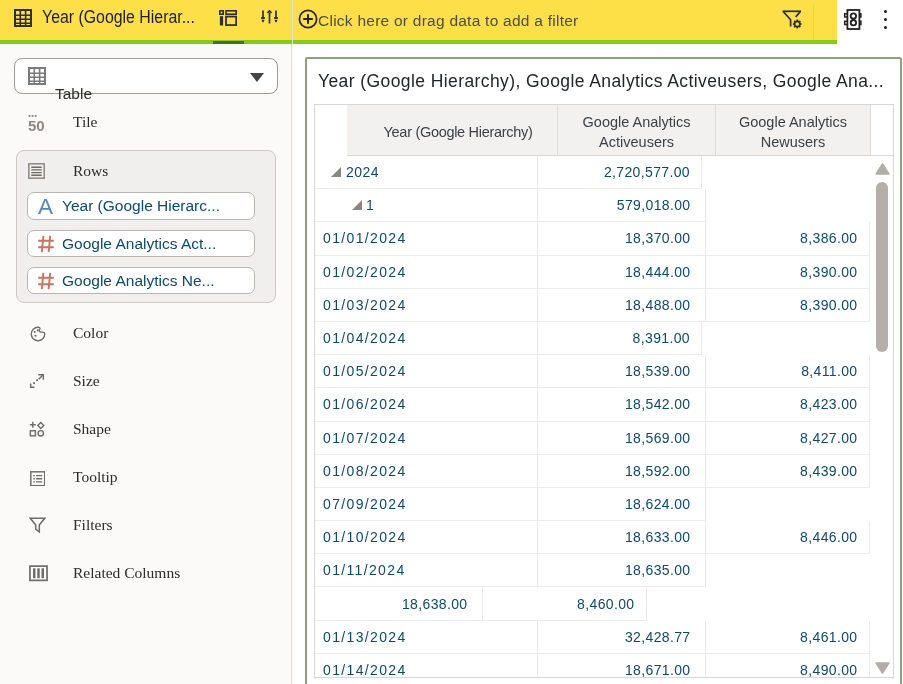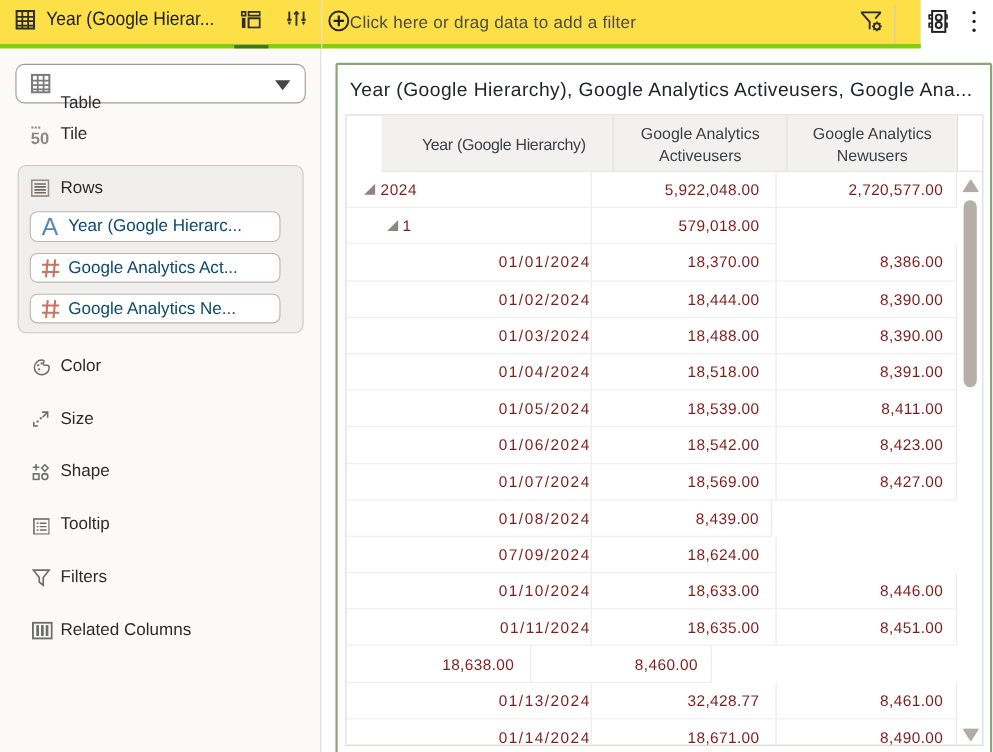--- a/index.html
+++ b/index.html
@@ -22,21 +22,21 @@
 
 
 #sidebar { position:absolute; left:0; top:44px; width:292px; height:640px;
   background:#fbfaf9; border-right:1px solid #e0ddd9; }
 #vizsel { position:absolute; left:14px; top:58px; width:264px; height:36px;
   background:#fff; border:1px solid #a09c96; border-radius:8px; }
 #vizsel-label { position:absolute; left:55px; top:66px; font-size:15.5px; color:#2d2d2d; line-height:20px;margin-top:18px; }
 #caret { position:absolute; left:250px; top:73px; width:0; height:0;
   border-left:7px solid transparent; border-right:7px solid transparent;
   border-top:9px solid #454545; }
-.sb-label { position:absolute; left:55px; font-size:15.5px; color:#2c2c2c; line-height:20px; }
+.sb-label { position:absolute; left:73px; font-size:15.5px; color:#2c2c2c; line-height:20px;font-family:Liberation Serif, serif; }
 #rowsbox { position:absolute; left:16px; top:150px; width:260px; height:153px;
   background:#f0efed; border:1px solid #ccc9c3; border-radius:8px; }
 .pill { position:absolute; left:27px; width:228px; height:27.5px; background:#fff;
   border:1px solid #bab6af; border-radius:7px; }
 .pill-txt { position:absolute; left:34px; top:0; font-size:15.5px;
   color:#0c4a6e; line-height:26px; white-space:nowrap; }
 .pill-a { position:absolute; left:10px; top:2.5px; font-size:22.5px; line-height:22.5px; font-weight:400; color:#5585bd; }
 .pill-h { position:absolute; left:9px; top:4px; }
 
 
@@ -47,23 +47,23 @@
 #tbl { position:absolute; left:7.5px; top:45px; width:580px; height:574px;
   border:1px solid #d9d7d4; overflow:hidden; background:#fff; }
 #thead { display:flex; height:51px; border-bottom:1px solid #d9d7d4;margin-left:32px; }
 .hc { display:flex; align-items:center; justify-content:center; text-align:center;
   font-size:14.5px; line-height:20px; color:#3c4146; background:#f2f1f0; padding-top:3px; }
 .hc1 { width:223px; border-right:1px solid #dedcd9; letter-spacing:-0.3px; padding-left:12px; }
 .hc2 { width:167.5px; border-right:1px solid #dedcd9; }
 .hc3 { width:164px; border-right:1px solid #dedcd9; }
 .hc4 { width:23.5px; background:#fff; }
 .trow { display:flex; height:33.2px; }
-.c { font-size:14px; color:#7f1d1d; position:relative; }
+.c { font-size:14px; color:#0c4a6e; position:relative; }
 .c1 { width:223px; border-right:1px solid #eaeae9; border-bottom:1px solid #ededec;
-  display:flex; align-items:center; justify-content:flex-end; }
+  display:flex; align-items:center; justify-content:flex-start; }
 .c2 { width:167.5px; border-right:1px solid #eaeae9; border-bottom:1px solid #ededec;
   display:flex; align-items:center; justify-content:flex-end; padding-right:14px; }
 .c3 { width:164px; border-right:1px solid #eaeae9; border-bottom:1px solid #ededec;
   display:flex; align-items:center; justify-content:flex-end; padding-right:11px; }
 .c4 { width:23.5px; }
 .c1L { justify-content:flex-start; }
 .tri { width:0; height:0; border-left:10.5px solid transparent; border-bottom:10px solid #8d8680; }
 #sc-thumb { position:absolute; left:561px; top:77px; width:12px; height:170px;
   border-radius:6px; background:#b5afa8; }
 .sarr { position:absolute; left:560px; }
@@ -242,21 +242,20 @@
       <div class="hc hc1">Year (Google Hierarchy)</div>
       <div class="hc hc2">Google Analytics<br>Activeusers</div>
       <div class="hc hc3">Google Analytics<br>Newusers</div>
       <div class="hc hc4"></div>
     </div>
     <div class="trow">
         <div class="c c1 c1L">
           <span class="tri" style="margin-left:16px"></span>
           <span class="yr" style="margin-left:5px">2024</span>
         </div>
-        <div class="c c2 num">5,922,048.00</div>
         <div class="c c3 num">2,720,577.00</div>
         <div class="c4"></div>
       </div>
     <div class="trow">
         <div class="c c1 c1L">
           <span class="tri" style="margin-left:37px"></span>
           <span style="margin-left:4px">1</span>
         </div>
         <div class="c c2 num">579,018.00</div>
         <div class="c4"></div>
@@ -282,21 +281,20 @@
           <span class="dt">01/03/2024</span>
         </div>
         <div class="c c2 num">18,488.00</div>
         <div class="c c3 num">8,390.00</div>
         <div class="c4"></div>
       </div>
     <div class="trow">
         <div class="c c1 date">
           <span class="dt">01/04/2024</span>
         </div>
-        <div class="c c2 num">18,518.00</div>
         <div class="c c3 num">8,391.00</div>
         <div class="c4"></div>
       </div>
     <div class="trow">
         <div class="c c1 date">
           <span class="dt">01/05/2024</span>
         </div>
         <div class="c c2 num">18,539.00</div>
         <div class="c c3 num">8,411.00</div>
         <div class="c4"></div>
@@ -314,20 +312,21 @@
           <span class="dt">01/07/2024</span>
         </div>
         <div class="c c2 num">18,569.00</div>
         <div class="c c3 num">8,427.00</div>
         <div class="c4"></div>
       </div>
     <div class="trow">
         <div class="c c1 date">
           <span class="dt">01/08/2024</span>
         </div>
+        <div class="c c2 num">18,592.00</div>
         <div class="c c3 num">8,439.00</div>
         <div class="c4"></div>
       </div>
     <div class="trow">
         <div class="c c1 date">
           <span class="dt">07/09/2024</span>
         </div>
         <div class="c c2 num">18,624.00</div>
         <div class="c4"></div>
       </div>
@@ -337,21 +336,20 @@
         </div>
         <div class="c c2 num">18,633.00</div>
         <div class="c c3 num">8,446.00</div>
         <div class="c4"></div>
       </div>
     <div class="trow">
         <div class="c c1 date">
           <span class="dt">01/11/2024</span>
         </div>
         <div class="c c2 num">18,635.00</div>
-        <div class="c c3 num">8,451.00</div>
         <div class="c4"></div>
       </div>
     <div class="trow">
         <div class="c c2 num">18,638.00</div>
         <div class="c c3 num">8,460.00</div>
         <div class="c4"></div>
       </div>
     <div class="trow">
         <div class="c c1 date">
           <span class="dt">01/13/2024</span>

